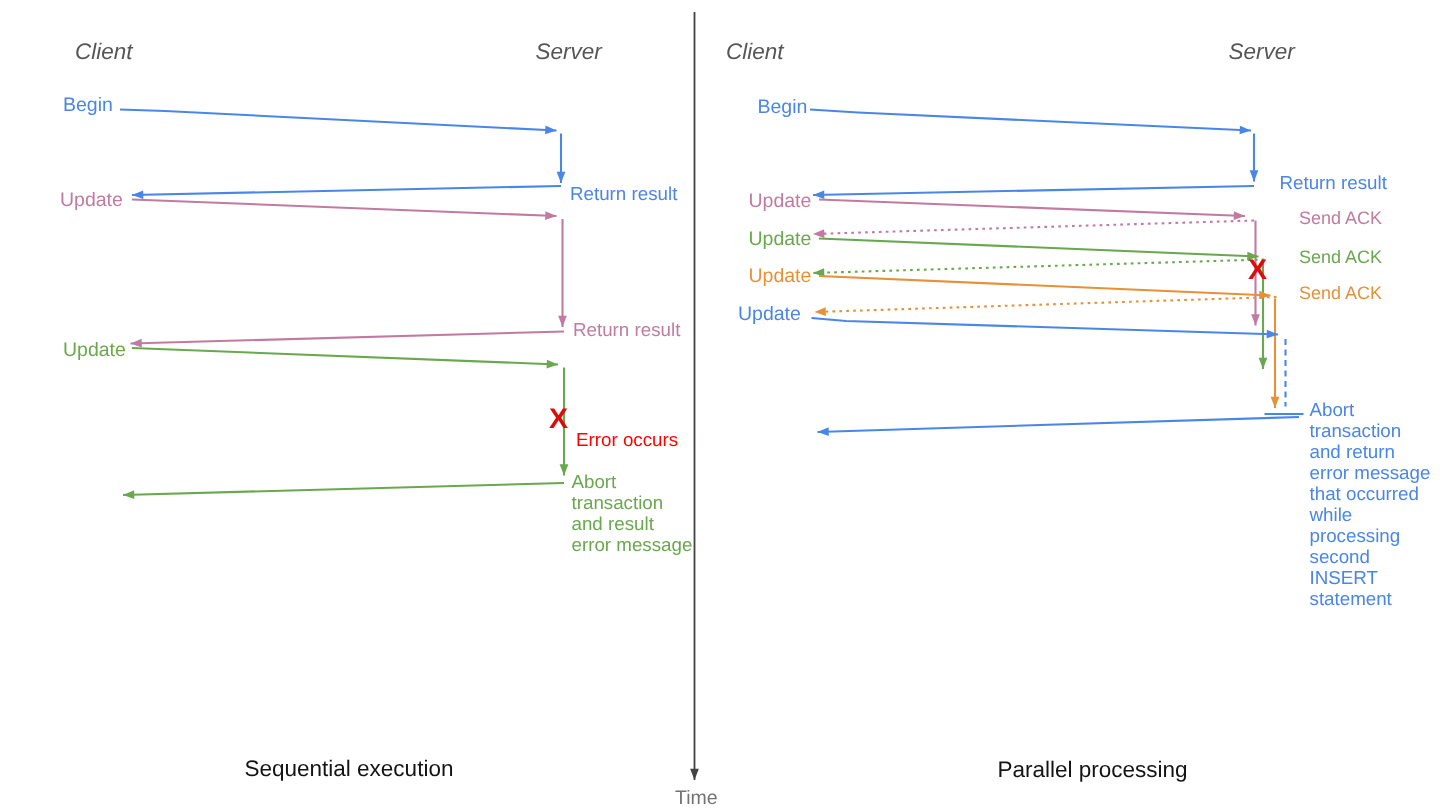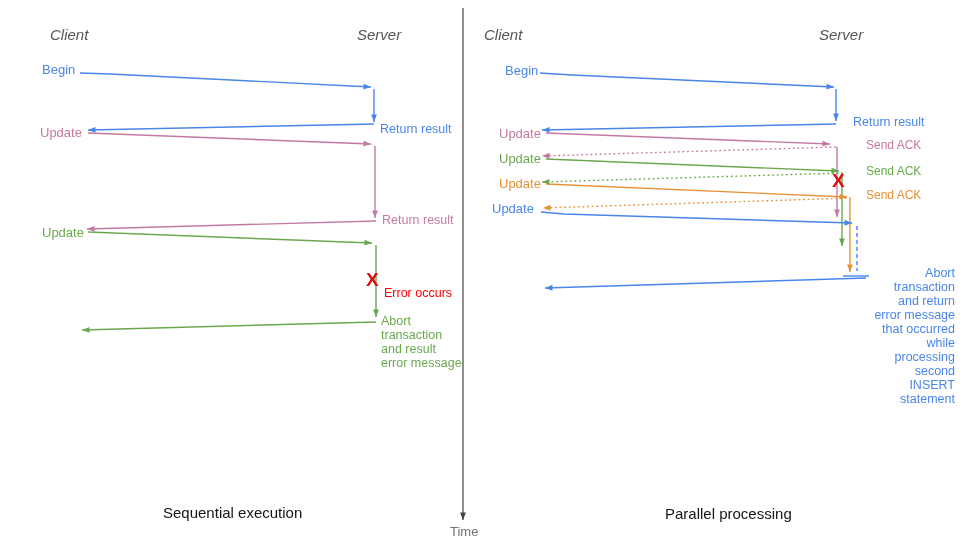--- a/index.html
+++ b/index.html
@@ -90,16 +90,16 @@
       <div class="xmark" style="left: 366px; top: 270px; color: rgb(221, 12, 12);">X</div>
       <div class="lbl" style="left: 505px; top: 64px; color: rgb(74, 134, 232); font-size: 13px;">Begin</div>
       <div class="lbl" style="left: 853px; top: 115px; color: rgb(74, 134, 232); font-size: 12.5px;">Return result</div>
       <div class="lbl" style="left: 499px; top: 127px; color: rgb(194, 123, 160); font-size: 13px;">Update</div>
       <div class="lbl" style="left: 866px; top: 138px; color: rgb(194, 123, 160); font-size: 12px;">Send ACK</div>
       <div class="lbl" style="left: 499px; top: 152px; color: rgb(106, 168, 79); font-size: 13px;">Update</div>
       <div class="lbl" style="left: 866px; top: 164px; color: rgb(106, 168, 79); font-size: 12px;">Send ACK</div>
       <div class="lbl" style="left: 499px; top: 177px; color: rgb(230, 145, 56); font-size: 13px;">Update</div>
       <div class="lbl" style="left: 866px; top: 188px; color: rgb(230, 145, 56); font-size: 12px;">Send ACK</div>
       <div class="lbl" style="left: 492px; top: 202px; color: rgb(74, 134, 232); font-size: 13px;">Update</div>
-      <div class="lbl" style="left: 873px; top: 266px; color: rgb(74, 134, 232); font-size: 12.5px; width: 82px; white-space: normal; text-align: right;">Abort transaction and return error message that occurred while processing second INSERT statement</div>
+      <div class="lbl" style="left: 873px; top: 266px; color: rgb(74, 134, 232); font-size: 12.5px; width: 82px; white-space: normal;">Abort transaction and return error message that occurred while processing second INSERT statement</div>
       <div class="xmark" style="left: 832px; top: 171px; color: rgb(221, 12, 12);">X</div>
     </div>
 </div>
 
 </body></html>

